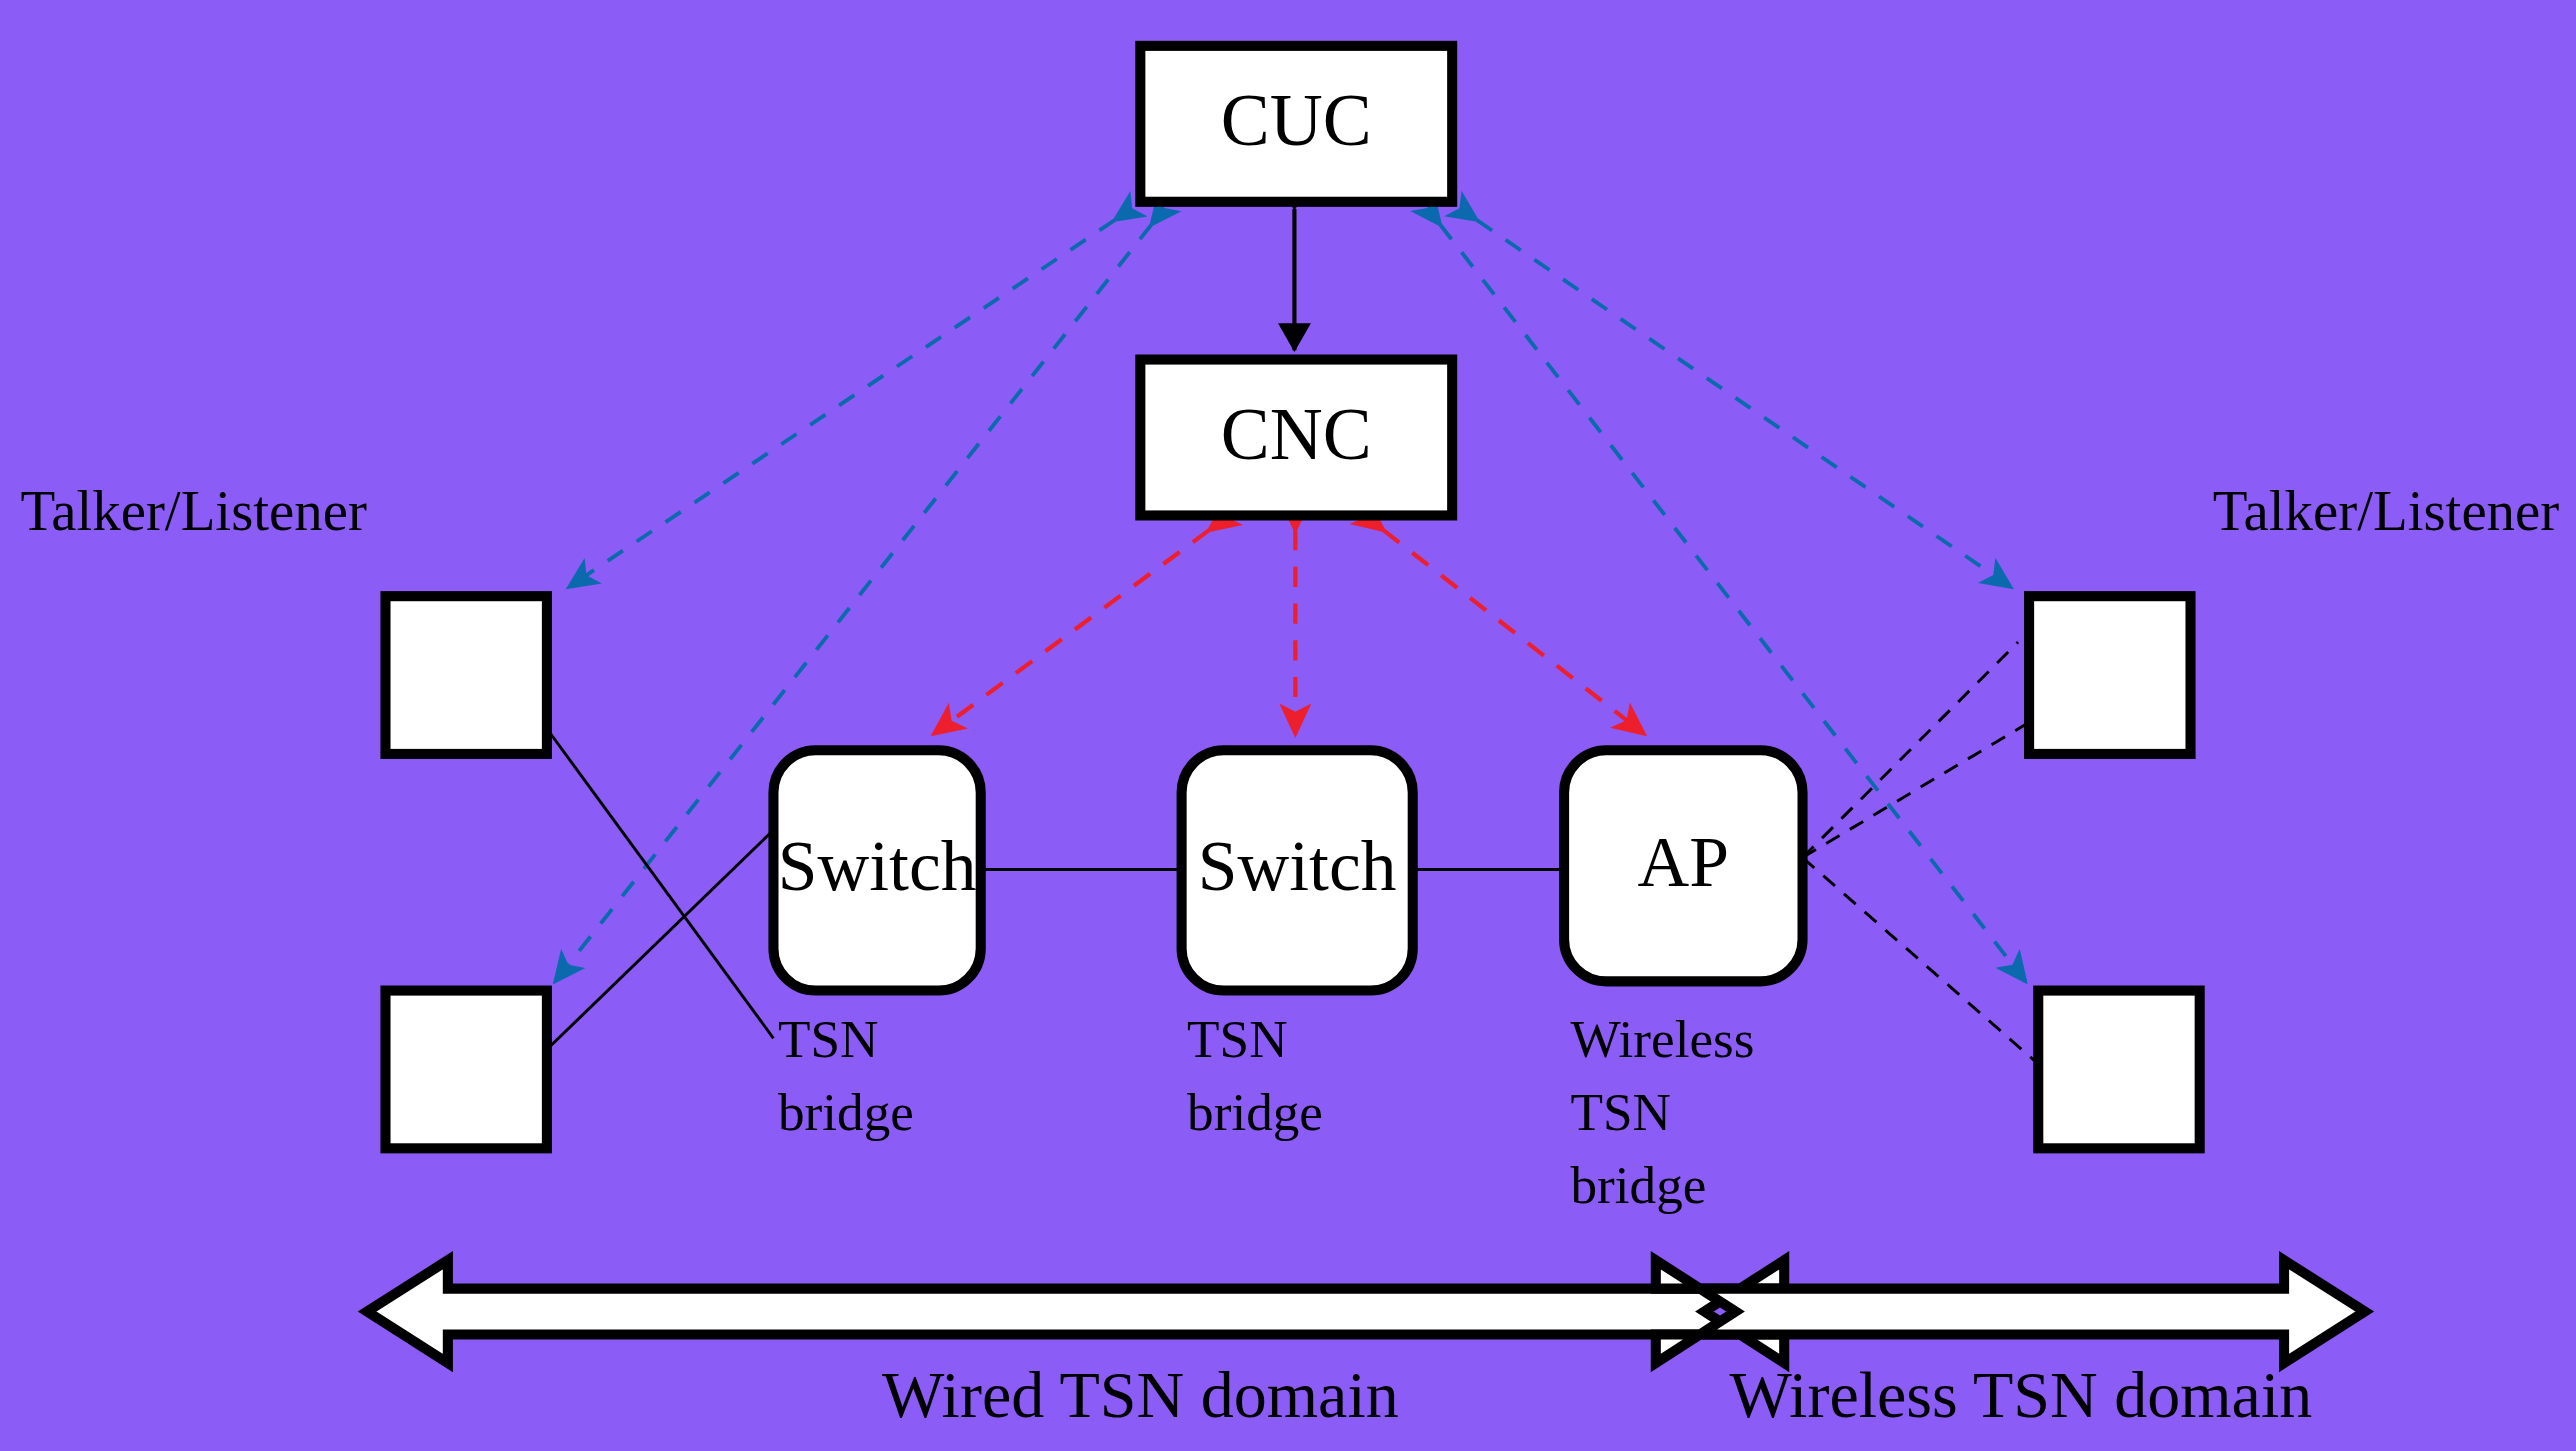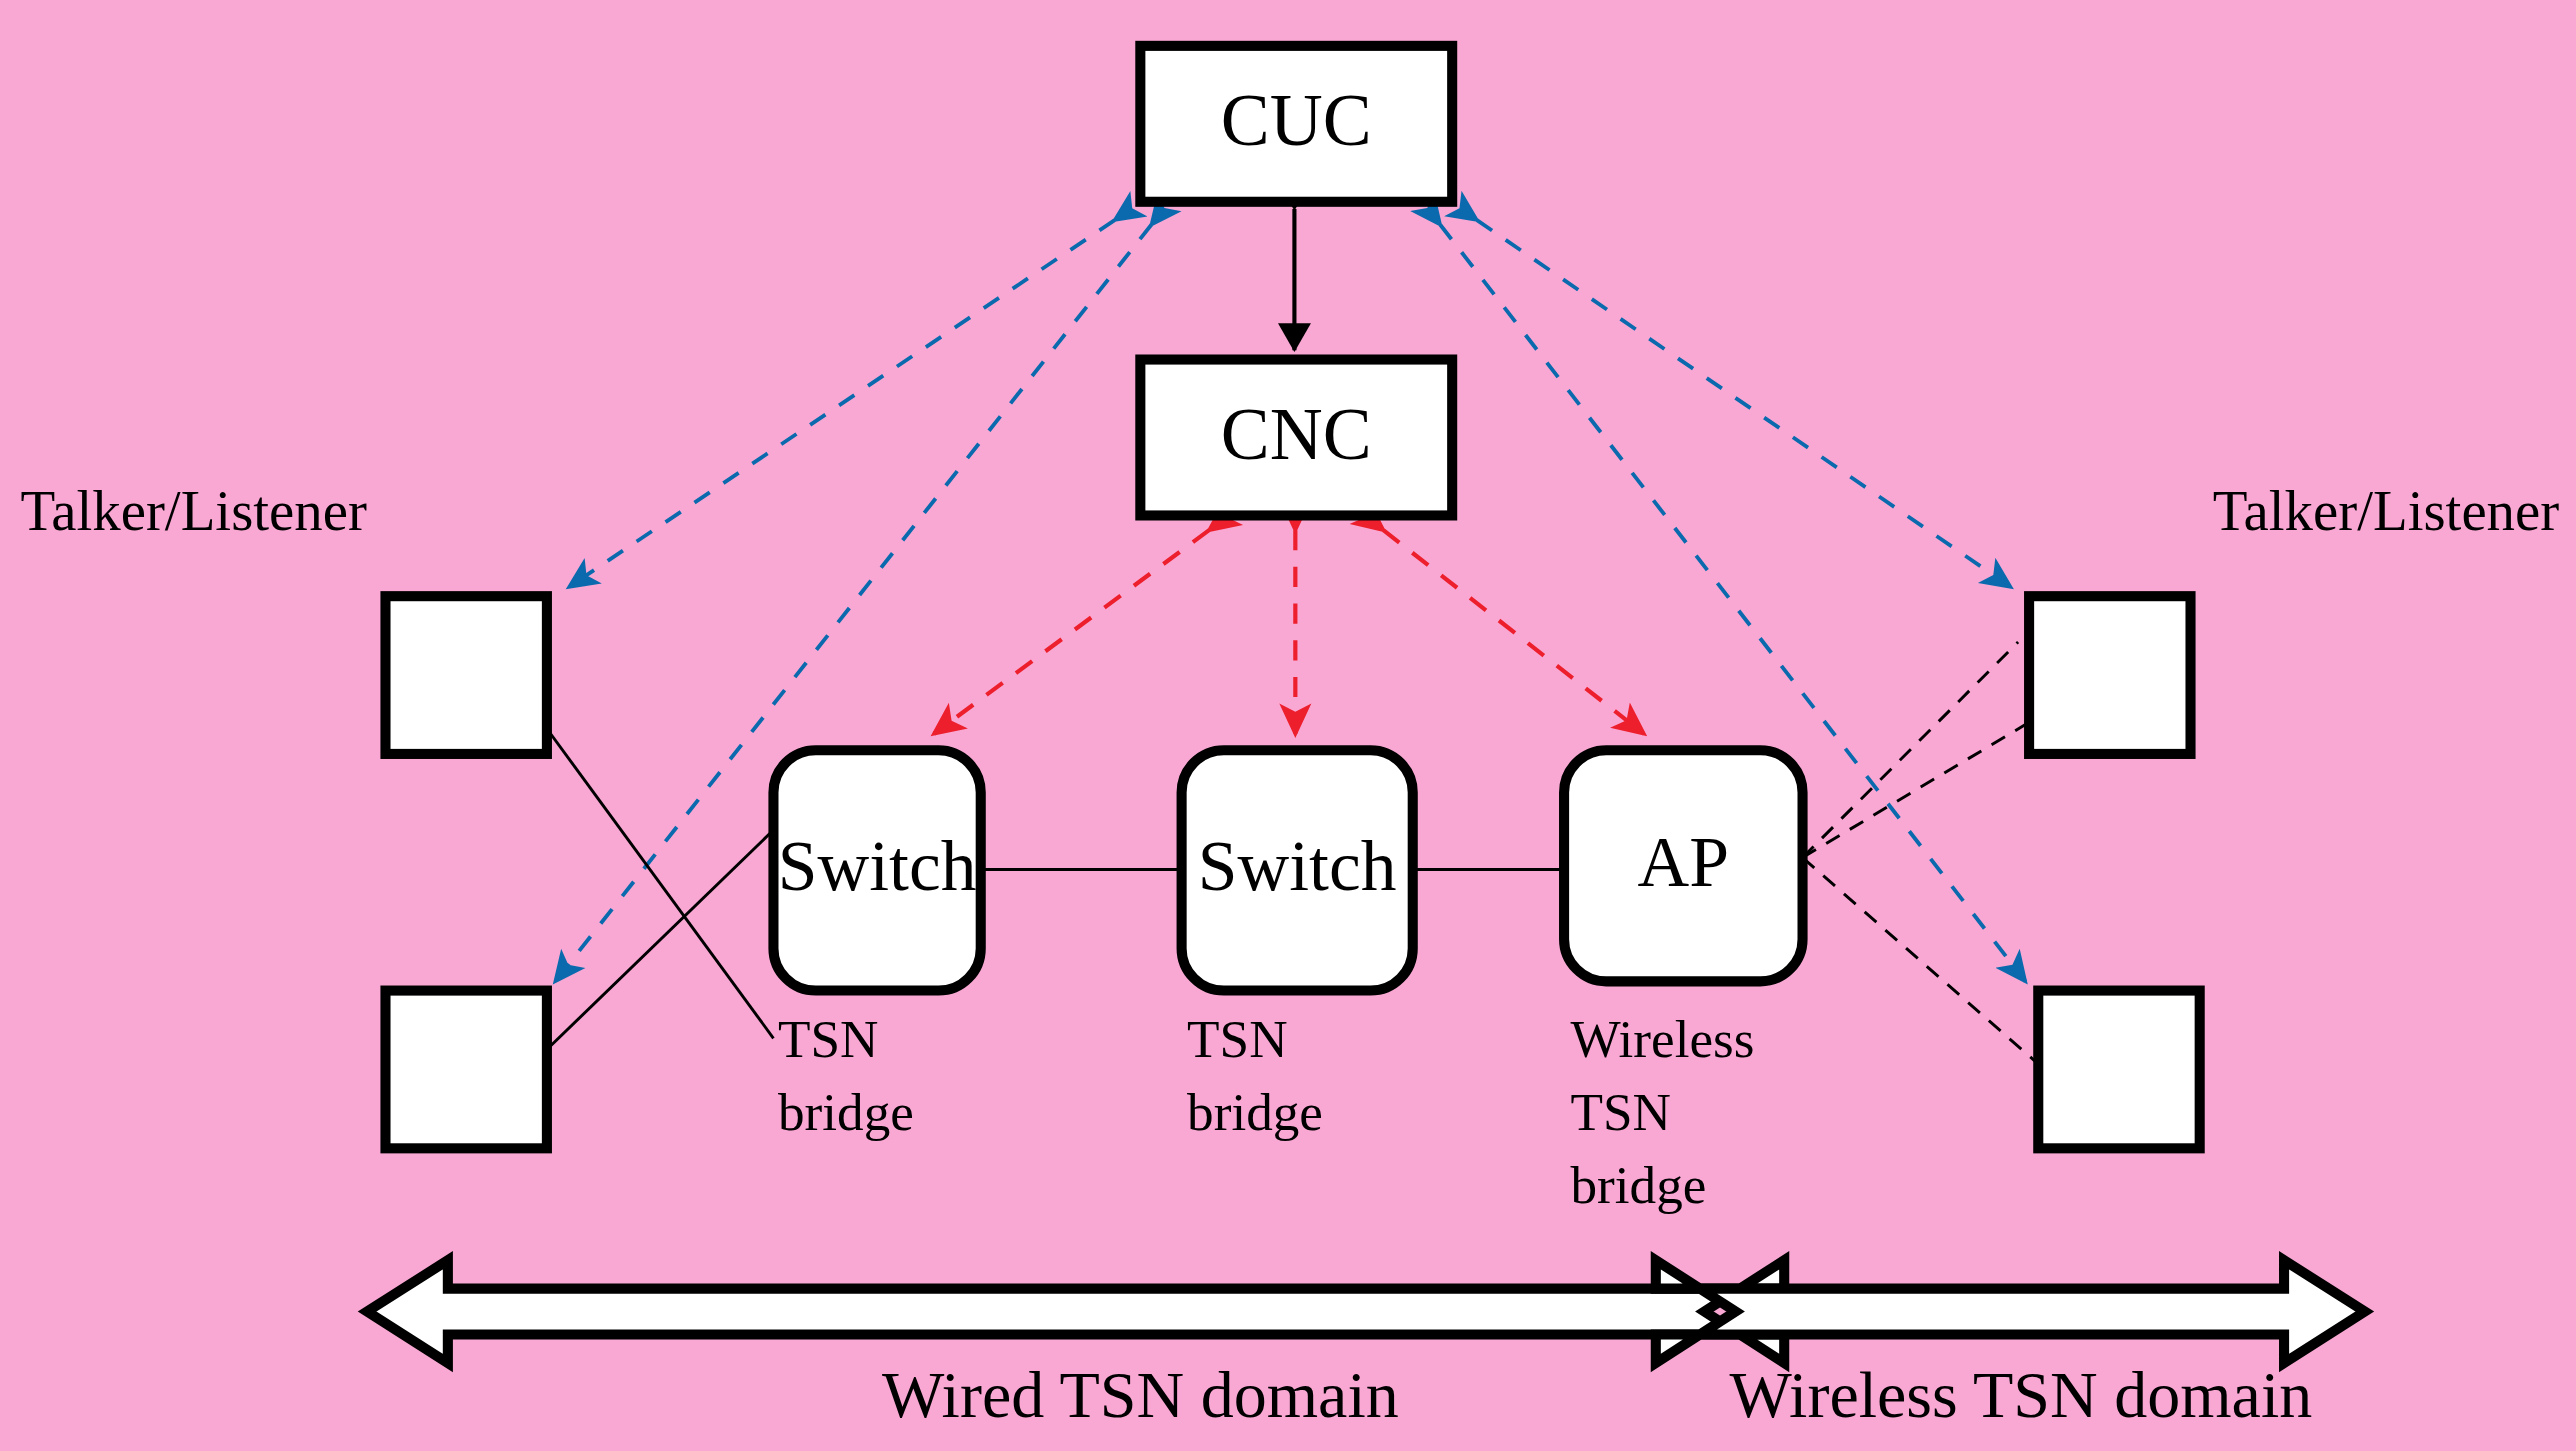--- a/index.html
+++ b/index.html
@@ -4,21 +4,21 @@
 <style>
   html, body {
     margin: 0;
     padding: 0;
     background: #ffffff;
   }
   #stage {
     position: relative;
     width: 2576px;
     height: 1451px;
-    background: #f9a8d4;
+    background: #8b5cf6;
     font-family: "Liberation Serif", "DejaVu Serif", serif;
     overflow: hidden;
   }
   #diagram {
     position: absolute;
     inset: 0;
     width: 2576px;
     height: 1451px;
     display: block;
   }

